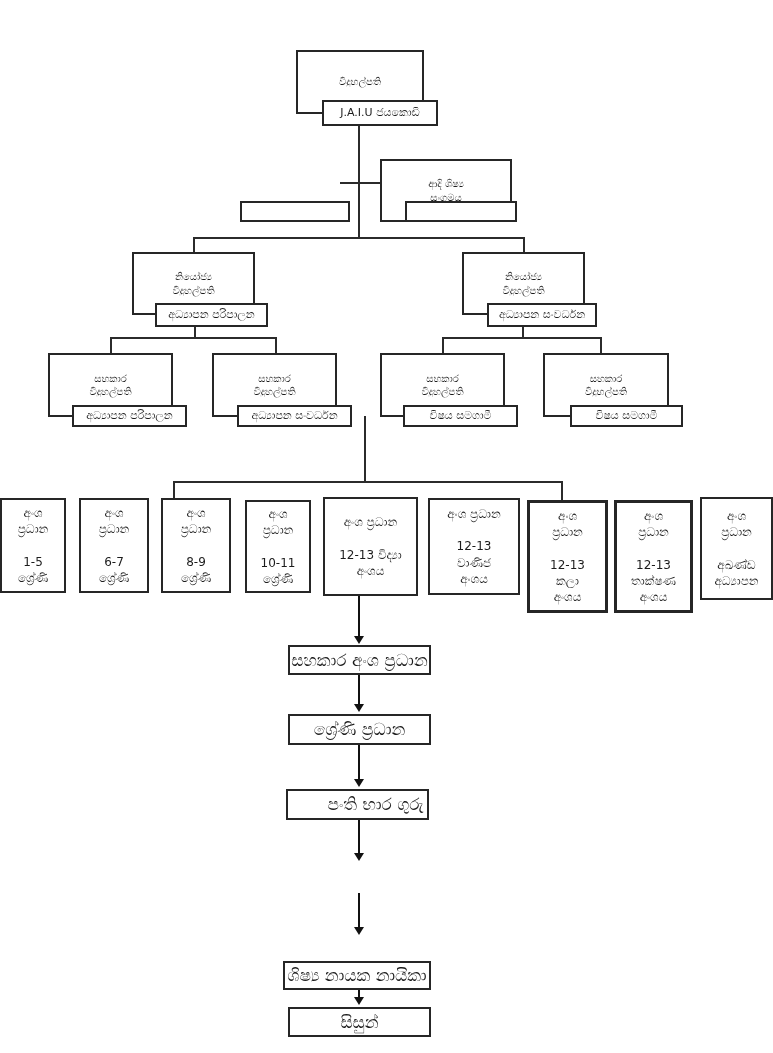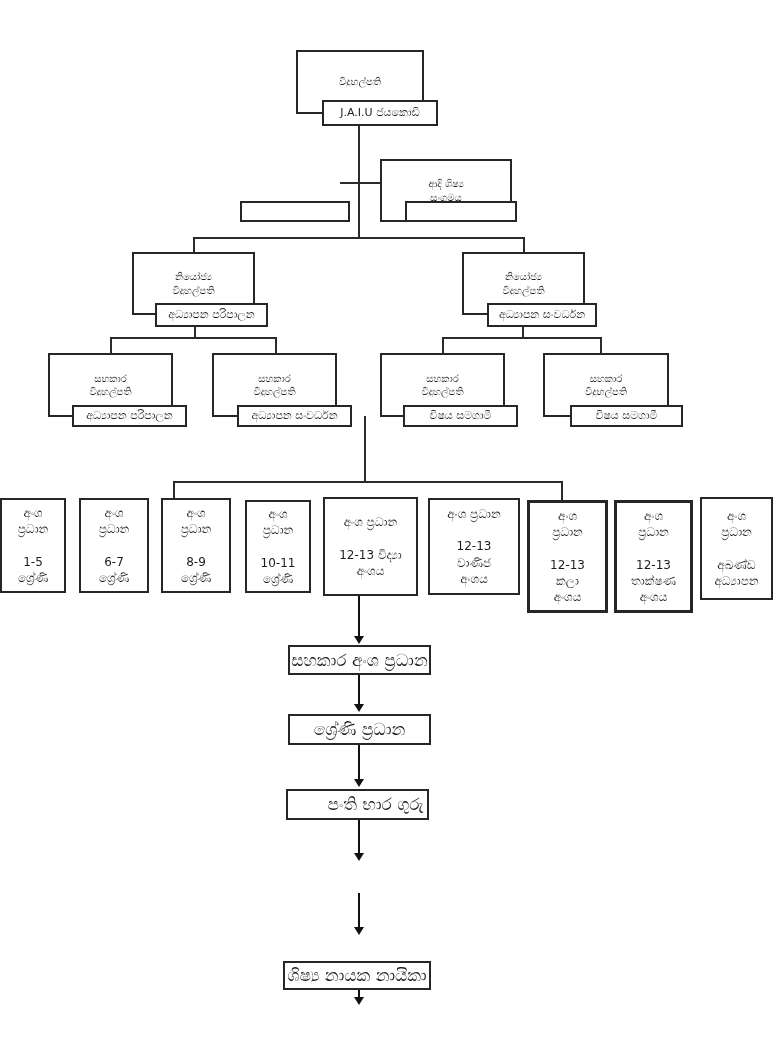--- a/index.html
+++ b/index.html
@@ -215,14 +215,17 @@
   </div>
   <div class="node chain-label" style="left:288px; top:714px; width:143px; height:31px;">
     <span>ශ්‍රේණි ප්‍රධාන</span>
   </div>
   <div class="node chain-label" style="left:286px; top:789px; width:143px; height:31px;padding-left:36px;">
     <span>පංති භාර ගුරු</span>
   </div>
   <div class="node chain-label" style="left:283px; top:937px; width:148px; height:29px;margin-top:24px;">
     <span>ශිෂ්‍ය නායක නායිකා</span>
   </div>
+  <div class="node chain-label" style="left:288px; top:1007px; width:143px; height:30px;">
+    <span>සිසුන්</span>
+  </div>
 
 </div>
 
 </body></html>

